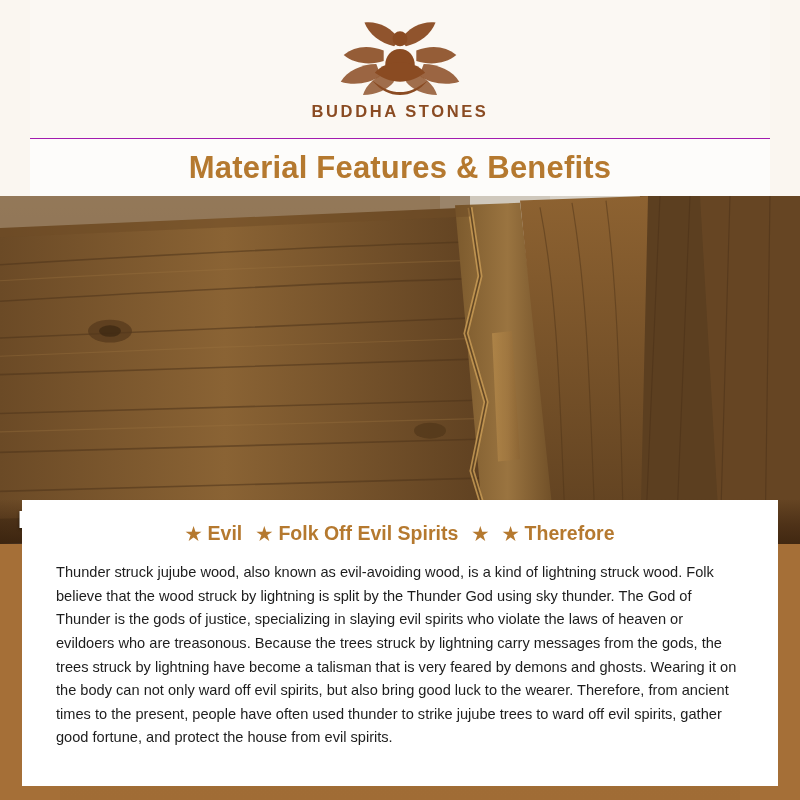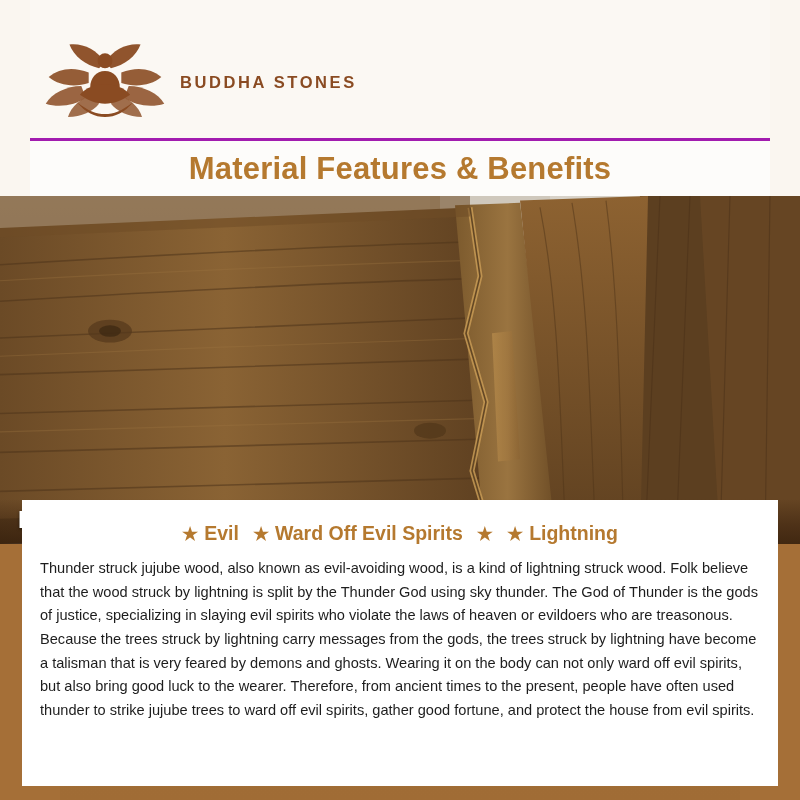--- a/index.html
+++ b/index.html
@@ -36,39 +36,39 @@
   .header-inner {
     position: absolute;
     left: 30px; right: 30px; top: 0;
     height: 196px;
     background: #fbf8f3;
   }
   .header-top {
     position: absolute;
     left: 0; right: 0; top: 0; height: 142px;
     background: #fbf8f3;
-    display: flex; flex-direction: row;
+    display: flex; flex-direction: column;
     align-items: center; justify-content: flex-start;
     padding-top: 18px;
   }
   .logo-mark { width: 150px; height: 80px; display: block; }
   .brand-name {
     margin-top: 4px;
     font-size: 16.5px;
     letter-spacing: 2.6px;
     font-weight: bold;
     color: #8a4b22;
     font-family: "Liberation Sans", sans-serif;
   }
   .title-bar {
     position: absolute;
     left: 0; right: 0; top: 138px; height: 58px;
     background: #fdfcfa;
     display: flex; align-items: center; justify-content: center;
-    border-top: 3px solid #a21caf;
+    border-top: 1px solid #a21caf;
   }
   .title-bar h1 {
     font-size: 31px;
     font-weight: bold;
     color: #b5792f;
     letter-spacing: 0.2px;
     white-space: nowrap;
     font-family: "Liberation Sans", sans-serif;
   }
 
@@ -120,21 +120,21 @@
   }
   .star { color: #b5792f; font-size: 18px; line-height: 1; }
 
   .body-text {
     font-size: 14.6px;
     line-height: 1.62;
     color: #1d1d1d;
     text-align: left;
     font-family: "Liberation Sans", sans-serif;
   }
-  .body-text p { margin: 0; }
+  .body-text p { margin: 16px; }
 </style>
 </head>
 <body>
 
 <div class="page">
 
   <div class="frame-left"></div>
   <div class="frame-right"></div>
 
   <div class="header">
@@ -257,28 +257,28 @@
 
   <div class="content">
 
     <div class="benefits">
       <div class="benefit">
         <span class="star">★</span>
         <span>Evil</span>
       </div>
       <div class="benefit">
         <span class="star">★</span>
-        <span>Ward Off Evil Spirits</span>
-      </div>
-      <div class="benefit">
-        <span class="star">★</span>
-      </div>
-      <div class="benefit">
-        <span class="star">★</span>
-        <span>Lightning</span>
+        <span>Folk Off Evil Spirits</span>
+      </div>
+      <div class="benefit">
+        <span class="star">★</span>
+      </div>
+      <div class="benefit">
+        <span class="star">★</span>
+        <span>Therefore</span>
       </div>
     </div>
 
     <div class="body-text">
       <p>Thunder struck jujube wood, also known as evil-avoiding wood, is a kind of lightning struck wood. Folk believe that the wood struck by lightning is split by the Thunder God using sky thunder. The God of Thunder is the gods of justice, specializing in slaying evil spirits who violate the laws of heaven or evildoers who are treasonous. Because the trees struck by lightning carry messages from the gods, the trees struck by lightning have become a talisman that is very feared by demons and ghosts. Wearing it on the body can not only ward off evil spirits, but also bring good luck to the wearer. Therefore, from ancient times to the present, people have often used thunder to strike jujube trees to ward off evil spirits, gather good fortune, and protect the house from evil spirits.</p>
     </div>
   </div>
 
 </div>
 

